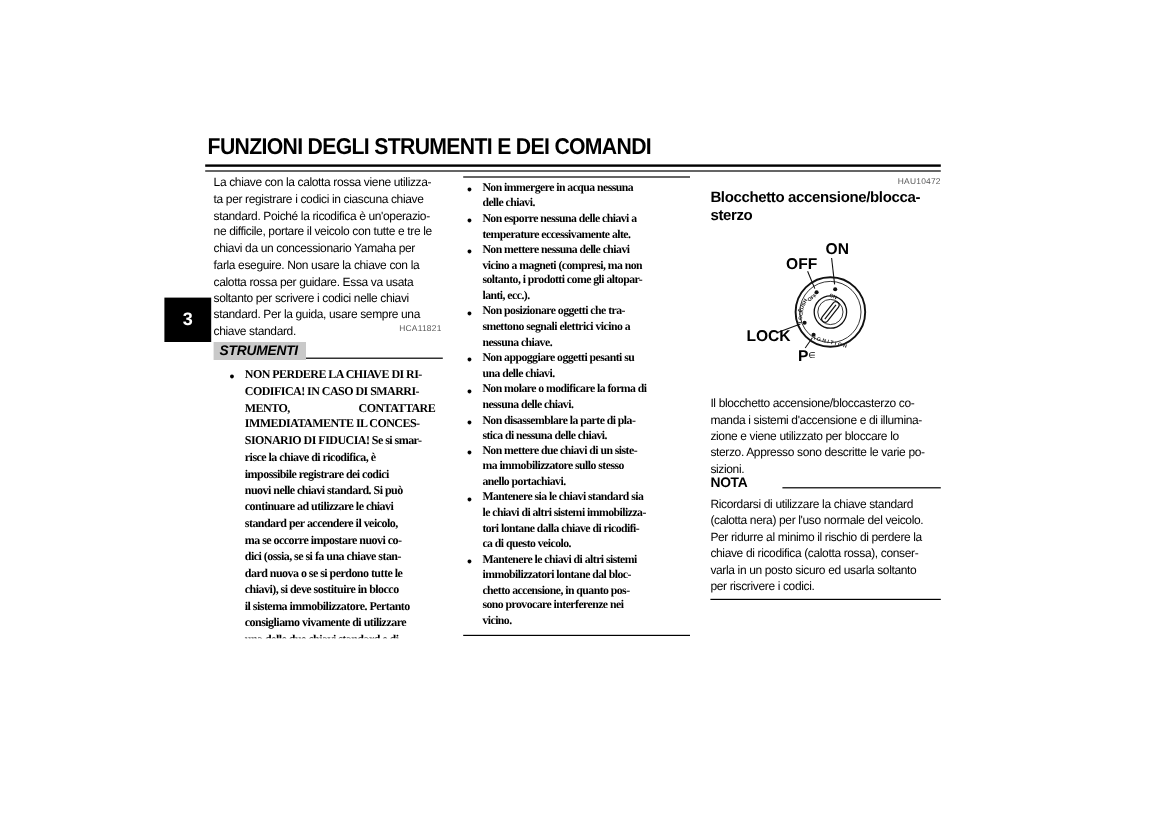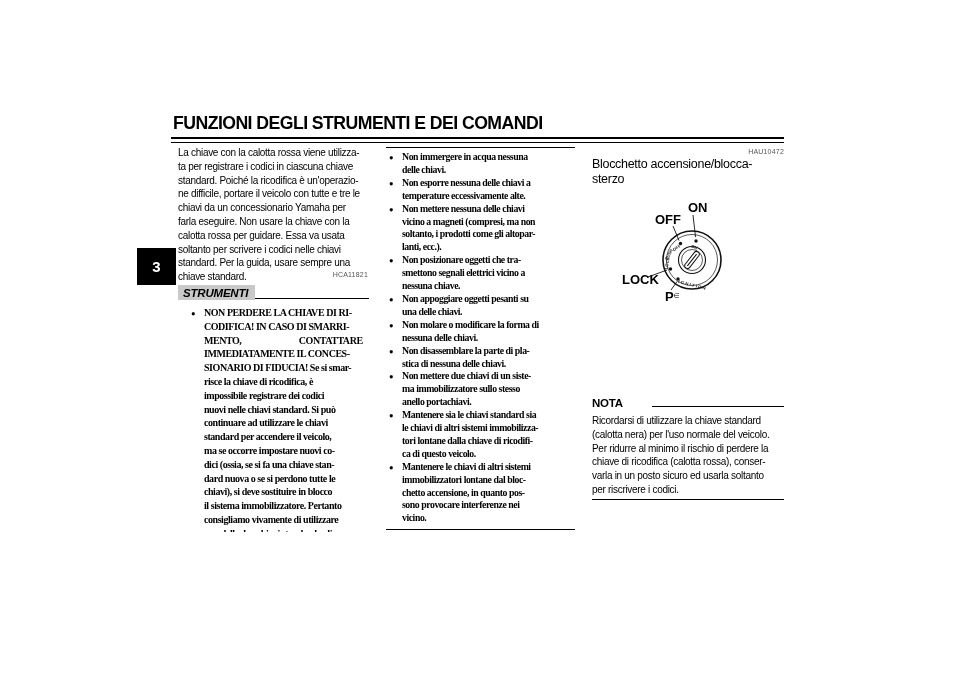--- a/index.html
+++ b/index.html
@@ -52,21 +52,21 @@
   .bullet-item { display:flex; }
   .marker {
     flex:0 0 13px; font-size:7.5px; line-height:inherit; padding-top:1px;
     letter-spacing:0;
   }
   .btext { flex:1 1 auto;font-family:Liberation Serif, serif; }
   
   .hau-code { left:592px; top:148px; width:192px; }
   .section-heading {
     position:absolute; left:592px; top:157px; margin:0;
-    font-size:12.5px; font-weight:normal; letter-spacing:-0.3px; line-height:15px;
+    font-size:12.5px; font-weight:bold; letter-spacing:-0.3px; line-height:15px;
   }
   .ignition-svg { position:absolute; left:592px; top:190px; width:192px; height:140px; }
   .col3-body { position:absolute; left:592px; top:330px; width:192px; }
   .nota-row {
     position:absolute; left:592px; top:397px; width:192px;
     display:flex; align-items:flex-end;gap:24px;
   }
   .nota-label { font-size:11.5px; font-weight:bold; letter-spacing:-0.2px; padding-right:5px; }
   .nota-rule { flex:1; border-bottom:1.2px solid #000; margin-bottom:2px; }
   .nota-text { position:absolute; left:592px; top:414px; width:192px; }
@@ -229,20 +229,25 @@
     <text class="svg-label" x="30" y="94">LOCK</text>
     <text class="svg-label" x="73" y="111">P</text>
     <text x="81.5" y="108" font-size="7" fill="#000">∈</text>
     <text class="svg-tiny" x="99" y="58" transform="rotate(22 101 57)">ON</text>
     <text class="svg-tiny" x="81" y="60" transform="rotate(-35 84 59)">OFF</text>
     <text class="svg-tiny" x="72" y="69" transform="rotate(-62 75 67)">PUSH</text>
     <text class="svg-tiny" x="71" y="80" transform="rotate(-80 73 77)">LOCK</text>
     <text class="svg-tiny" x="86" y="93" letter-spacing="1.3" transform="rotate(14 86 93)">IGNITION</text>
   </svg>
 
+  <div class="col3-body body-text pre">Il blocchetto accensione/bloccasterzo co-
+manda i sistemi d'accensione e di illumina-
+zione e viene utilizzato per bloccare lo
+sterzo. Appresso sono descritte le varie po-
+sizioni.</div>
   <div class="nota-row">
     <span class="nota-label">NOTA</span>
     <span class="nota-rule"></span>
   </div>
   <div class="nota-text body-text pre">Ricordarsi di utilizzare la chiave standard
 (calotta nera) per l'uso normale del veicolo.
 Per ridurre al minimo il rischio di perdere la
 chiave di ricodifica (calotta rossa), conser-
 varla in un posto sicuro ed usarla soltanto
 per riscrivere i codici.</div>

